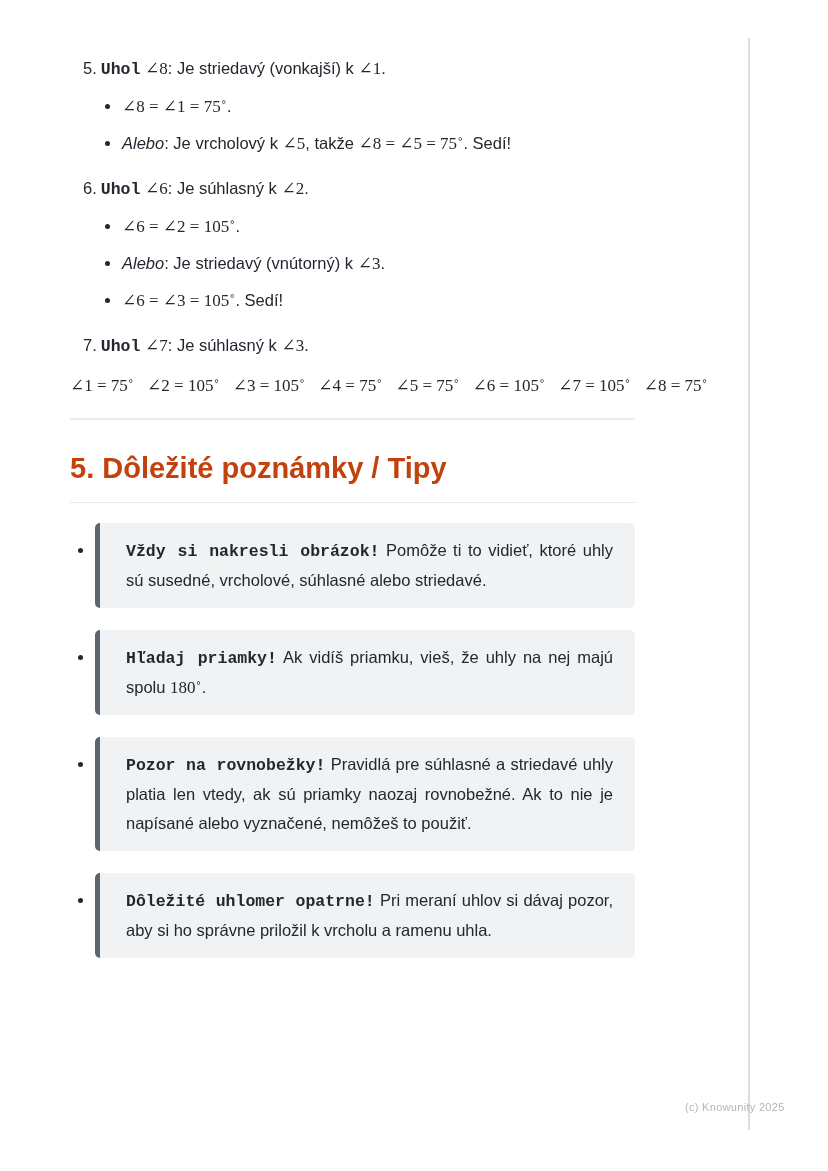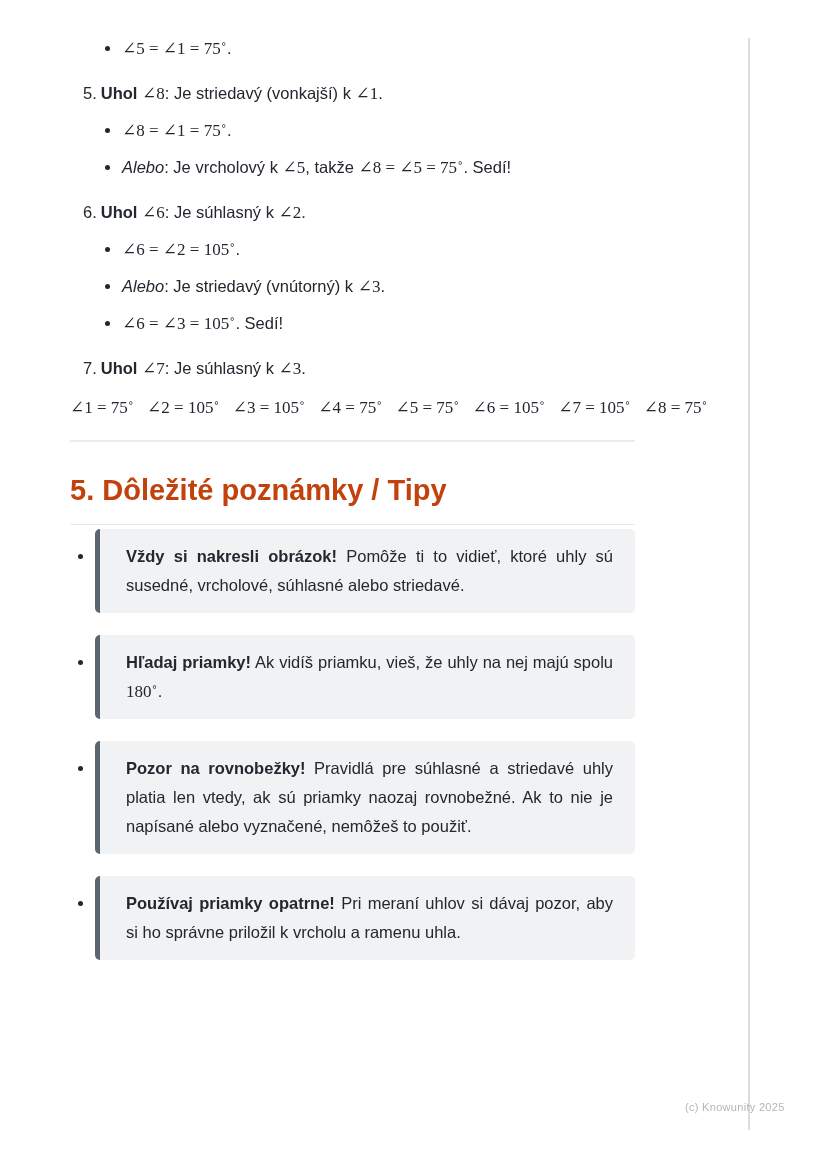--- a/index.html
+++ b/index.html
@@ -26,21 +26,21 @@
     font-size: 17px;
     white-space: nowrap;
   }
   .math sup.deg {
     font-family: "DejaVu Sans", sans-serif;
     font-size: 10px;
     line-height: 0;
     vertical-align: super;
     letter-spacing: 0;
   }
-  b { font-weight: 700; }
+  b { font-weight: 700; font-family: Liberation Mono, monospace; }
   i { font-style: italic; }
 
   
   ul.sub {
     list-style: disc outside;
     padding-left: 52px;
   }
   ul.sub > li { margin-top: 0; }
   ul.sub > li + li { margin-top: 12px; }
   ul.sub.with-gaps > li { margin-top: 12px; }
@@ -75,21 +75,21 @@
     font-weight: 700;
     color: #c2410c;
     padding-bottom: 16px;
     border-bottom: 1px solid #e7e8ea;
   }
 
   
   ul.tips {
     list-style: disc outside;
     padding-left: 25px;
-    margin-top: 4px;
+    margin-top: 20px;
   }
   ul.tips > li + li { margin-top: 22px; }
   .callout {
     background: #f1f2f3;
     border-left: 5px solid #5b6570;
     border-radius: 5px;
     padding: 13px 22px 13px 26px;
     text-align: justify;
     line-height: 29px;
     font-size: 16.5px;
@@ -111,23 +111,20 @@
     font-size: 11px;
     color: #b3b6b8;
     letter-spacing: 0.3px;
   }
 </style>
 </head>
 <body>
 
 <div class="content">
 
-  <ul class="sub">
-    <li><span class="math">∠5 = ∠1 = 75<sup class="deg">∘</sup></span><span>.</span></li>
-  </ul>
 
   <div id="numbered-list">
       <div class="num-item"><span class="num">5.</span><b>Uhol</b><span> </span><span class="math">∠8</span><span>: Je striedavý (vonkajší) k </span><span class="math">∠1</span><span>.</span></div>
       <ul class="sub with-gaps">
         <li><span class="math">∠8 = ∠1 = 75<sup class="deg">∘</sup></span><span>.</span></li>
         <li><i>Alebo</i><span>: Je vrcholový k </span><span class="math">∠5</span><span>, takže </span><span class="math">∠8 = ∠5 = 75<sup class="deg">∘</sup></span><span>. Sedí!</span></li>
       </ul>
       <div class="num-item"><span class="num">6.</span><b>Uhol</b><span> </span><span class="math">∠6</span><span>: Je súhlasný k </span><span class="math">∠2</span><span>.</span></div>
       <ul class="sub with-gaps">
         <li><span class="math">∠6 = ∠2 = 105<sup class="deg">∘</sup></span><span>.</span></li>
@@ -148,21 +145,21 @@
       <li>
         <div class="callout"><b>Vždy si nakresli obrázok!</b><span> Pomôže ti to vidieť, ktoré uhly sú susedné, vrcholové, súhlasné alebo striedavé.</span></div>
       </li>
       <li>
         <div class="callout"><b>Hľadaj priamky!</b><span> Ak vidíš priamku, vieš, že uhly na nej majú spolu </span><span class="math">180<sup class="deg">∘</sup></span><span>.</span></div>
       </li>
       <li>
         <div class="callout"><b>Pozor na rovnobežky!</b><span> Pravidlá pre súhlasné a striedavé uhly platia len vtedy, ak sú priamky naozaj rovnobežné. Ak to nie je napísané alebo vyznačené, nemôžeš to použiť.</span></div>
       </li>
       <li>
-        <div class="callout"><b>Používaj priamky opatrne!</b><span> Pri meraní uhlov si dávaj pozor, aby si ho správne priložil k vrcholu a ramenu uhla.</span></div>
+        <div class="callout"><b>Dôležité uhlomer opatrne!</b><span> Pri meraní uhlov si dávaj pozor, aby si ho správne priložil k vrcholu a ramenu uhla.</span></div>
       </li>
     </ul>
 
 </div>
 
 <div class="page-edge-line"></div>
 
 <div class="footer-credit">(c) Knowunity 2025</div>
 
 </body></html>

